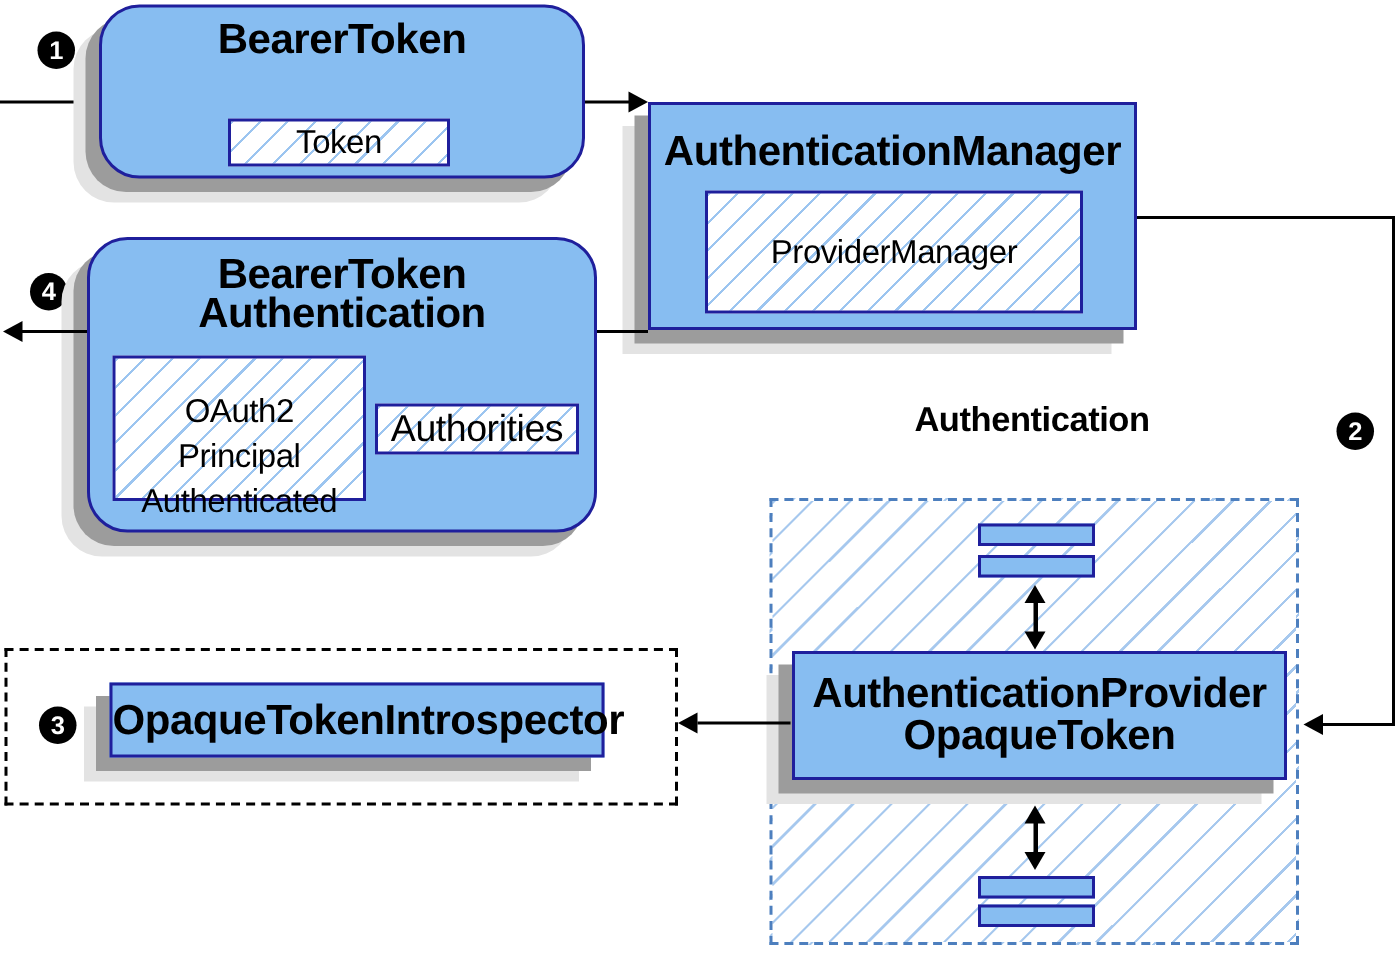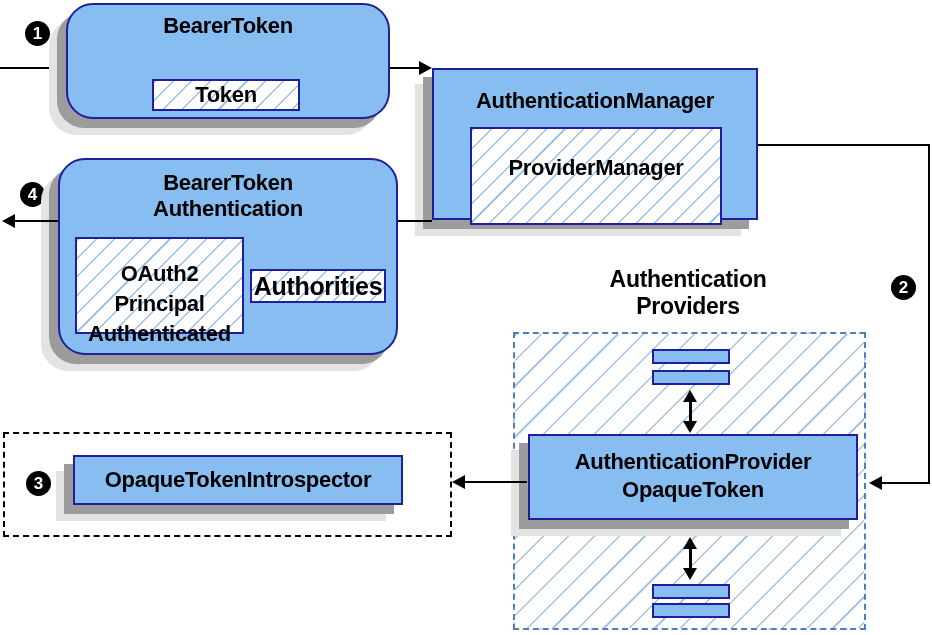--- a/index.html
+++ b/index.html
@@ -25,25 +25,25 @@
     overflow:hidden;color:var(--text);
   }
   .node{
     position:absolute;background:var(--node-fill);
     border:2px solid var(--node-border);
     box-shadow:-9px 9px 0 0 var(--shadow-1), -17px 16px 0 0 var(--shadow-2);
   }
   .rounded{border-radius:27px;}
   .node .title{
     position:absolute;left:0;right:0;text-align:center;
-    font-weight:bold;font-size:22px;line-height:26px;color:var(--text);
+    font-weight:bold;font-size:28px;line-height:26px;color:var(--text);
     letter-spacing:-0.3px;
   }
   .chip{
-    position:absolute;text-align:center;font-weight:bold;font-size:22px;
+    position:absolute;text-align:center;font-weight:normal;font-size:22px;
     color:var(--text);border:2px solid var(--node-border);
     background-color:#fff;letter-spacing:-0.3px;
     background-image:repeating-linear-gradient(135deg,var(--hatch-line) 0 1.5px,transparent 1.5px 13px);
   }
   .hatch-lg{
     background-color:#fff;
     background-image:repeating-linear-gradient(135deg,var(--hatch-line-lg) 0 1.6px,transparent 1.6px 18px);
   }
   .dashed-region{
     position:absolute;border:2px dashed var(--dashed-border);
@@ -90,21 +90,21 @@
       <div>BearerToken</div>
     </div>
     <div class="chip" style="left:84px;top:74px;width:148px;height:32px;line-height:28px;">Token</div>
   </div>
 
   <div class="line" style="left:390px;top:67px;width:30px;height:2px;"></div>
   <div class="ah ah-right" style="left:419px;top:61px;"></div>
 
   <div class="node" style="left:432px;top:68px;width:326px;height:152px;">
     <div class="title" style="top:18px;">AuthenticationManager</div>
-    <div class="chip" style="left:36px;top:57px;width:252px;height:98px;line-height:78px;">ProviderManager</div>
+    <div class="chip" style="left:36px;top:57px;width:252px;height:82px;line-height:78px;">ProviderManager</div>
   </div>
 
   <div class="line" style="left:758px;top:144px;width:172px;height:2px;"></div>
   <div class="line" style="left:928px;top:144px;width:2px;height:340px;"></div>
   <div class="line" style="left:882px;top:482px;width:48px;height:2px;"></div>
   <div class="ah ah-left" style="left:869px;top:476px;"></div>
 
   <div class="line" style="left:398px;top:220px;width:34px;height:2px;"></div>
 
   <div class="node rounded" style="left:58px;top:158px;width:340px;height:197px;">
@@ -118,21 +118,20 @@
       <div>Authenticated</div>
     </div>
     <div class="chip" style="left:190px;top:109px;width:136px;height:34px;line-height:30px;font-size:25px;">Authorities</div>
   </div>
 
   <div class="line" style="left:14px;top:220px;width:44px;height:2px;"></div>
   <div class="ah ah-left" style="left:2px;top:214px;"></div>
 
   <div class="group-title" style="left:563px;top:266px;width:250px;">
     <div>Authentication</div>
-    <div>Providers</div>
   </div>
   <div class="dashed-region hatch-lg" style="left:513px;top:332px;width:353px;height:298px;"></div>
 
   <div class="bar" style="left:652px;top:349px;"></div>
   <div class="bar" style="left:652px;top:370px;"></div>
 
   <div class="varrow" style="left:682px;top:390px;height:43px;">
     <div class="up"></div>
     <div class="vline"></div>
     <div class="down"></div>

